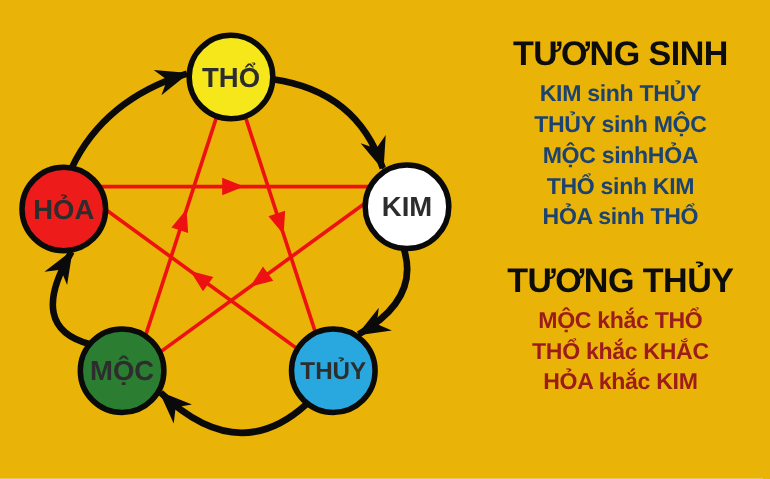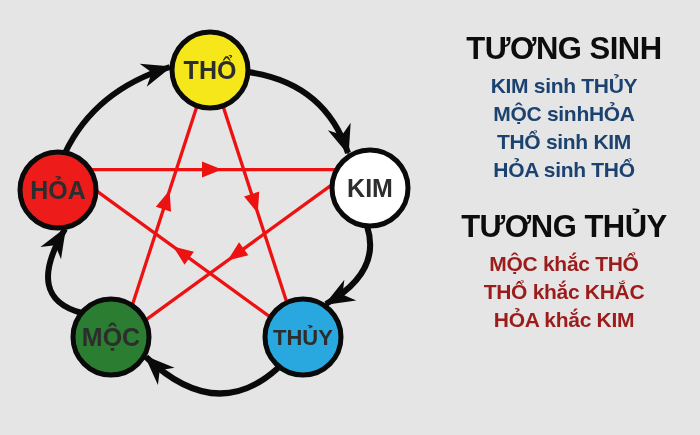--- a/index.html
+++ b/index.html
@@ -1,21 +1,21 @@
 <!DOCTYPE html>
 <html><head>
 <meta charset="utf-8">
 <style>
   html, body { margin: 0; padding: 0; }
   body { background: #ffffff; font-family: "Liberation Sans", "DejaVu Sans", sans-serif; }
   .stage {
     position: relative;
     width: 700px;
     height: 435px;
-    background: #e5e5e5;
+    background: #eab308;
     overflow: hidden;
   }
   .diagram-svg {
     position: absolute;
     left: 0; top: 0;
     width: 440px; height: 435px;
   }
   .panel {
     position: absolute;
     left: 449px;
@@ -102,20 +102,21 @@
         <path d="M278,368 Q216,424 146,357" fill="none" stroke="#0a0a0a" stroke-width="6" marker-end="url(#blackArrow)"></path>
         <path d="M82,313 Q24,298 65,229" fill="none" stroke="#0a0a0a" stroke-width="6" marker-end="url(#blackArrow)"></path>
         <path d="M65,153 Q95,90 170,67" fill="none" stroke="#0a0a0a" stroke-width="6" marker-end="url(#blackArrow)"></path>
       </g>
     </svg>
 
   <div class="panel">
     <h2 class="cycle-title">TƯƠNG SINH</h2>
     <ul class="rule-list" id="sinh-list">
         <li style="color: rgb(28, 67, 112); text-align: center;">KIM sinh THỦY</li>
+        <li style="color: rgb(28, 67, 112);">THỦY sinh MỘC</li>
         <li style="color: rgb(28, 67, 112);">MỘC sinhHỎA</li>
         <li style="color: rgb(28, 67, 112);">THỔ sinh KIM</li>
         <li style="color: rgb(28, 67, 112);">HỎA sinh THỔ</li>
       </ul>
 
     <h2 class="cycle-title second">TƯƠNG THỦY</h2>
     <ul class="rule-list" id="khac-list">
         <li style="color: rgb(156, 27, 27);">MỘC khắc THỔ</li>
         <li style="color: rgb(156, 27, 27);">THỔ khắc KHẮC</li>
         <li style="color: rgb(156, 27, 27);">HỎA khắc KIM</li>

